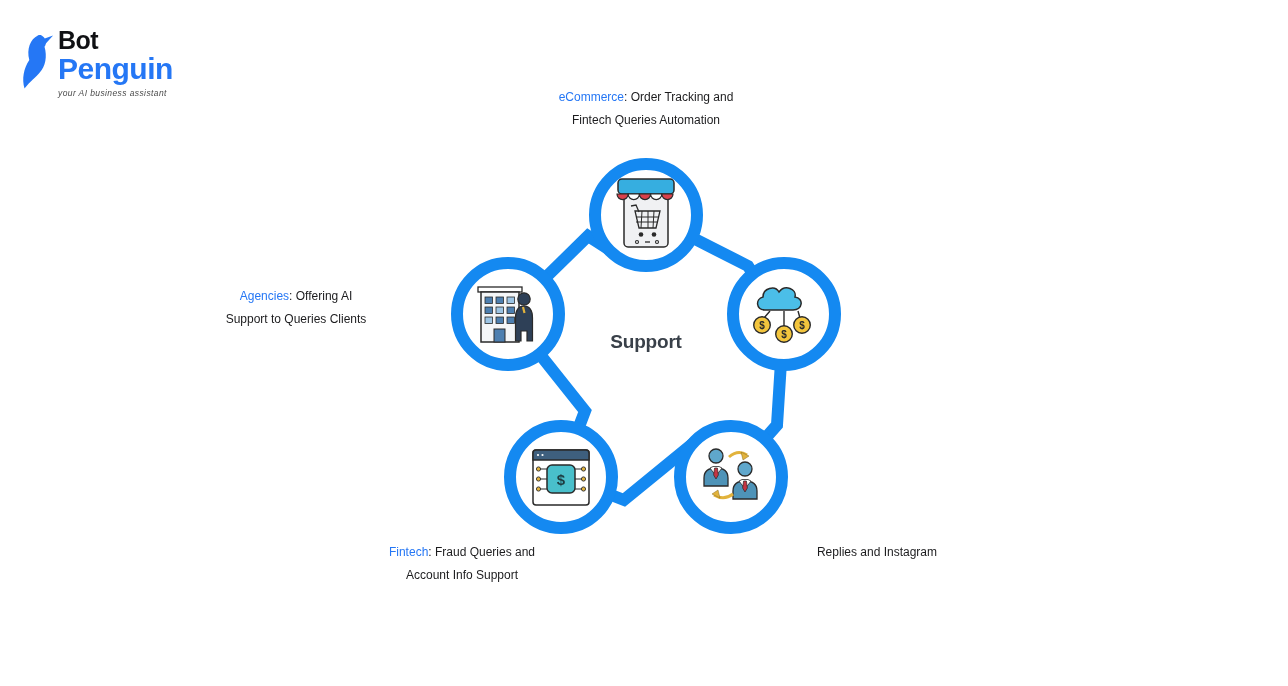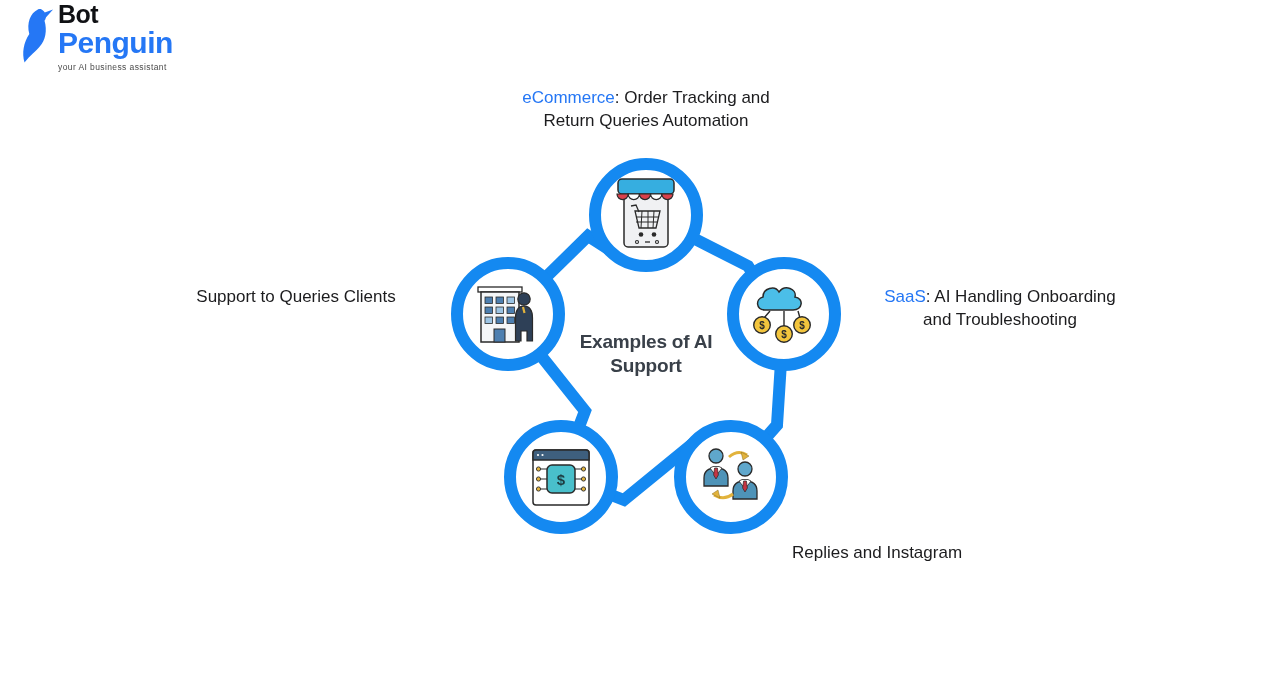--- a/index.html
+++ b/index.html
@@ -1,25 +1,25 @@
 <!DOCTYPE html>
 <html><head>
 <meta charset="utf-8">
 <style>
   html,body{margin:0;padding:0;background:#fff;}
   .stage{position:relative;width:1288px;height:686px;background:#ffffff;overflow:hidden;
          font-family:"Liberation Sans", sans-serif;}
   
-  .logo{position:absolute;left:16px;top:2px;display:flex;align-items:flex-start;gap:4px;}
+  .logo{position:absolute;left:16px;top:28px;display:flex;align-items:flex-start;gap:4px;}
   .logo-text{display:flex;flex-direction:column;}
   .logo-bot{font-size:25px;font-weight:700;color:#101114;line-height:1.02;letter-spacing:-.5px;}
   .logo-penguin{font-size:30px;font-weight:700;color:#2577F5;line-height:1.02;letter-spacing:-.5px;}
-  .logo-tag{font-size:8.5px;color:#4a4a4a;margin-top:4px;letter-spacing:.4px;}
+  .logo-tag{font-size:8.5px;font-style:italic;color:#4a4a4a;margin-top:4px;letter-spacing:.4px;}
   
-  .label{position:absolute;text-align:center;font-size:17px;font-weight:500;color:#1C1C1E;line-height:23px;}
+  .label{position:absolute;text-align:center;font-size:12px;font-weight:500;color:#1C1C1E;line-height:23px;}
   .label .kw{color:#2577F5;}
   .label-ecommerce{left:476px;top:86px;width:340px;}
   .label-agencies{left:156px;top:285px;width:280px;}
   .label-saas{left:850px;top:285px;width:300px;}
   .label-fintech{left:327px;top:541px;width:270px;}
   .label-d2c{left:742px;top:541px;width:270px;}
   
   .center-title{position:absolute;left:556px;top:330px;width:180px;text-align:center;
                 font-size:19px;font-weight:700;color:#394049;line-height:23.5px;letter-spacing:-.2px;}
   .diagram{position:absolute;left:0;top:0;}
@@ -132,36 +132,36 @@
       <path d="M28 11 L39 7 L30 17 Z" fill="#2577F5"></path>
     </svg>
     <div class="logo-text">
       <span class="logo-bot">Bot</span>
       <span class="logo-penguin">Penguin</span>
       <span class="logo-tag">your AI business assistant</span>
     </div>
   </div>
 
   <div class="center-title">
-    <div>Examples of AI</div>
     <div>Support</div>
   </div>
 
   <div class="label label-ecommerce">
     <div><span class="kw">eCommerce</span><span>: Order Tracking and</span></div>
-    <div>Return Queries Automation</div>
+    <div>Fintech Queries Automation</div>
   </div>
 
   <div class="label label-agencies">
+    <div><span class="kw">Agencies</span><span>: Offering AI</span></div>
     <div>Support to Queries Clients</div>
   </div>
 
-  <div class="label label-saas">
-    <div><span class="kw">SaaS</span><span>: AI Handling Onboarding</span></div>
-    <div>and Troubleshooting</div>
+
+  <div class="label label-fintech">
+    <div><span class="kw">Fintech</span><span>: Fraud Queries and</span></div>
+    <div>Account Info Support</div>
   </div>
-
 
   <div class="label label-d2c">
     <div>Replies and Instagram</div>
   </div>
 
 </div>
 
 </body></html>

